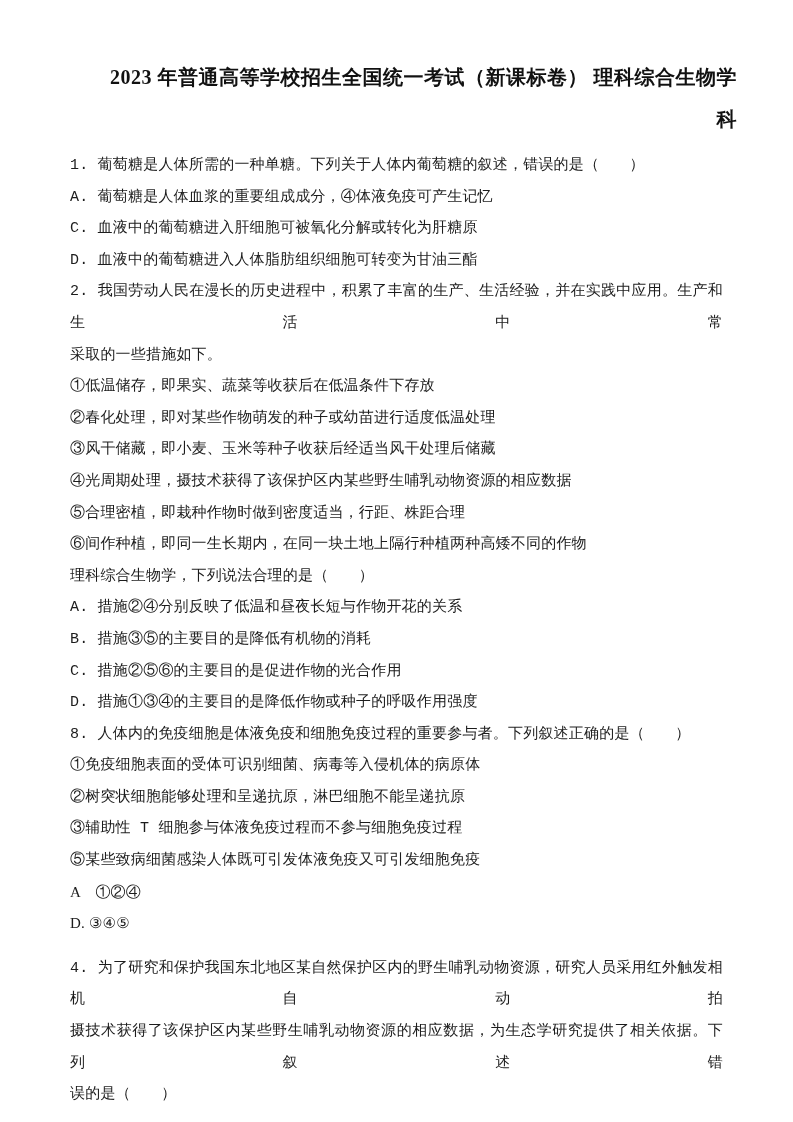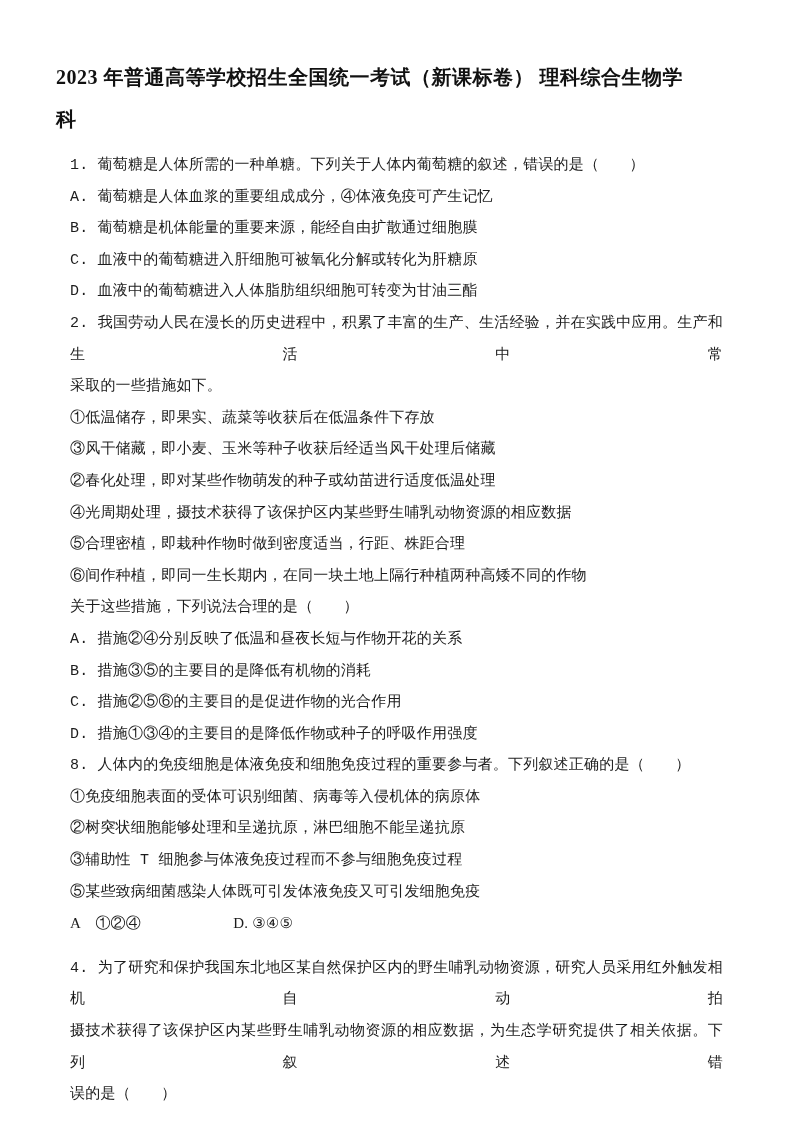--- a/index.html
+++ b/index.html
@@ -12,21 +12,21 @@
   .page {
     position: relative;
     width: 793px;
     height: 1122px;
     background: #ffffff;
     font-family: "Liberation Serif", "DejaVu Serif", serif;
     color: #1c1c1c;
   }
   .title {
     margin: 56px 56px 0 56px;
-    text-align: left;
+    text-align: right;
     font-size: 20px;
     font-weight: bold;
     line-height: 42px;
     color: #111111;
     letter-spacing: 0.5px;
   }
   .content {
     margin: 10px 70px 0 70px;
     width: 653px;
     font-size: 15px;
@@ -40,20 +40,21 @@
   .line.fill {
     white-space: normal;
     text-align: justify;
     text-align-last: justify;
   }
   .question { }
   .question.gap-top { margin-top: 13px; }
   .options-row {
     display: flex;
     width: 100%;
+    flex-direction: column;
   }
   .options-row .opt {
     width: 25%;
     white-space: nowrap;
   }
 </style>
 </head>
 <body>
 
 <div class="page">
@@ -61,35 +62,34 @@
   <div class="title">
     <div>2023 年普通高等学校招生全国统一考试（新课标卷） 理科综合生物学</div>
     <div>科</div>
   </div>
 
   <div class="content">
 
     <div class="question">
       <div class="line">1. 葡萄糖是人体所需的一种单糖。下列关于人体内葡萄糖的叙述，错误的是（　　）</div>
       <div class="line">A. 葡萄糖是人体血浆的重要组成成分，④体液免疫可产生记忆</div>
-      <div class="line">B. 葡萄糖是机体能量的重要来源，能经自由扩散通过细胞膜</div>
       <div class="line">C. 血液中的葡萄糖进入肝细胞可被氧化分解或转化为肝糖原</div>
       <div class="line">D. 血液中的葡萄糖进入人体脂肪组织细胞可转变为甘油三酯</div>
     </div>
 
     <div class="question">
       <div class="line fill">2. 我国劳动人民在漫长的历史进程中，积累了丰富的生产、生活经验，并在实践中应用。生产和生活中常</div>
       <div class="line">采取的一些措施如下。</div>
       <div class="line">①低温储存，即果实、蔬菜等收获后在低温条件下存放</div>
+      <div class="line">②春化处理，即对某些作物萌发的种子或幼苗进行适度低温处理</div>
       <div class="line">③风干储藏，即小麦、玉米等种子收获后经适当风干处理后储藏</div>
-      <div class="line">②春化处理，即对某些作物萌发的种子或幼苗进行适度低温处理</div>
       <div class="line">④光周期处理，摄技术获得了该保护区内某些野生哺乳动物资源的相应数据</div>
       <div class="line">⑤合理密植，即栽种作物时做到密度适当，行距、株距合理</div>
       <div class="line">⑥间作种植，即同一生长期内，在同一块土地上隔行种植两种高矮不同的作物</div>
-      <div class="line">关于这些措施，下列说法合理的是（　　）</div>
+      <div class="line">理科综合生物学，下列说法合理的是（　　）</div>
       <div class="line">A. 措施②④分别反映了低温和昼夜长短与作物开花的关系</div>
       <div class="line">B. 措施③⑤的主要目的是降低有机物的消耗</div>
       <div class="line">C. 措施②⑤⑥的主要目的是促进作物的光合作用</div>
       <div class="line">D. 措施①③④的主要目的是降低作物或种子的呼吸作用强度</div>
     </div>
 
     <div class="question">
       <div class="line">8. 人体内的免疫细胞是体液免疫和细胞免疫过程的重要参与者。下列叙述正确的是（　　）</div>
       <div class="line">①免疫细胞表面的受体可识别细菌、病毒等入侵机体的病原体</div>
       <div class="line">②树突状细胞能够处理和呈递抗原，淋巴细胞不能呈递抗原</div>

